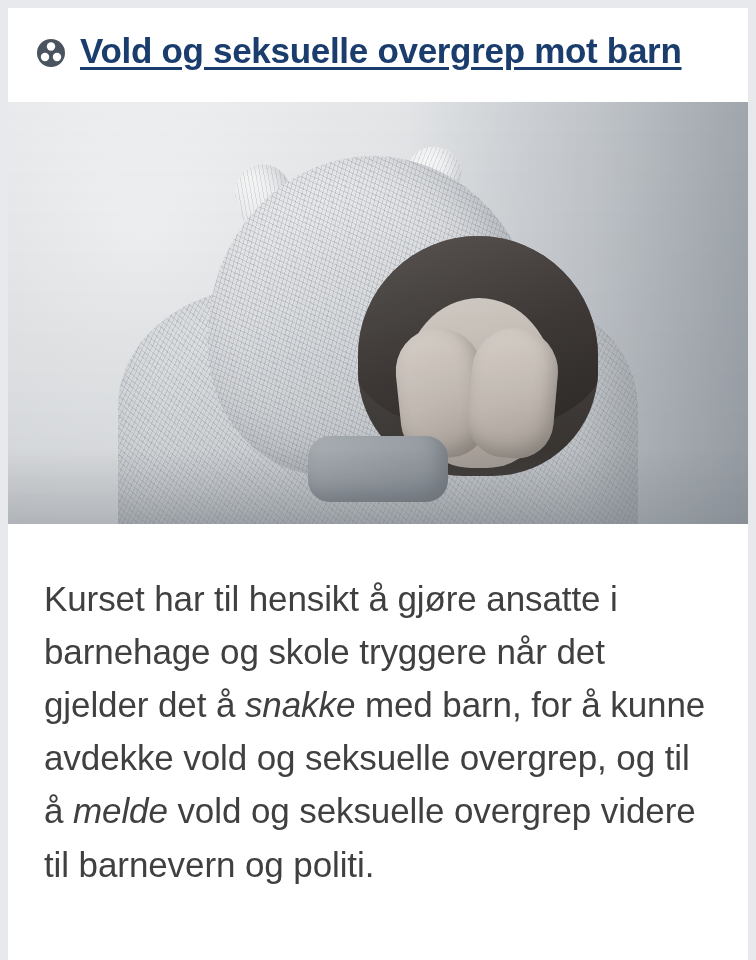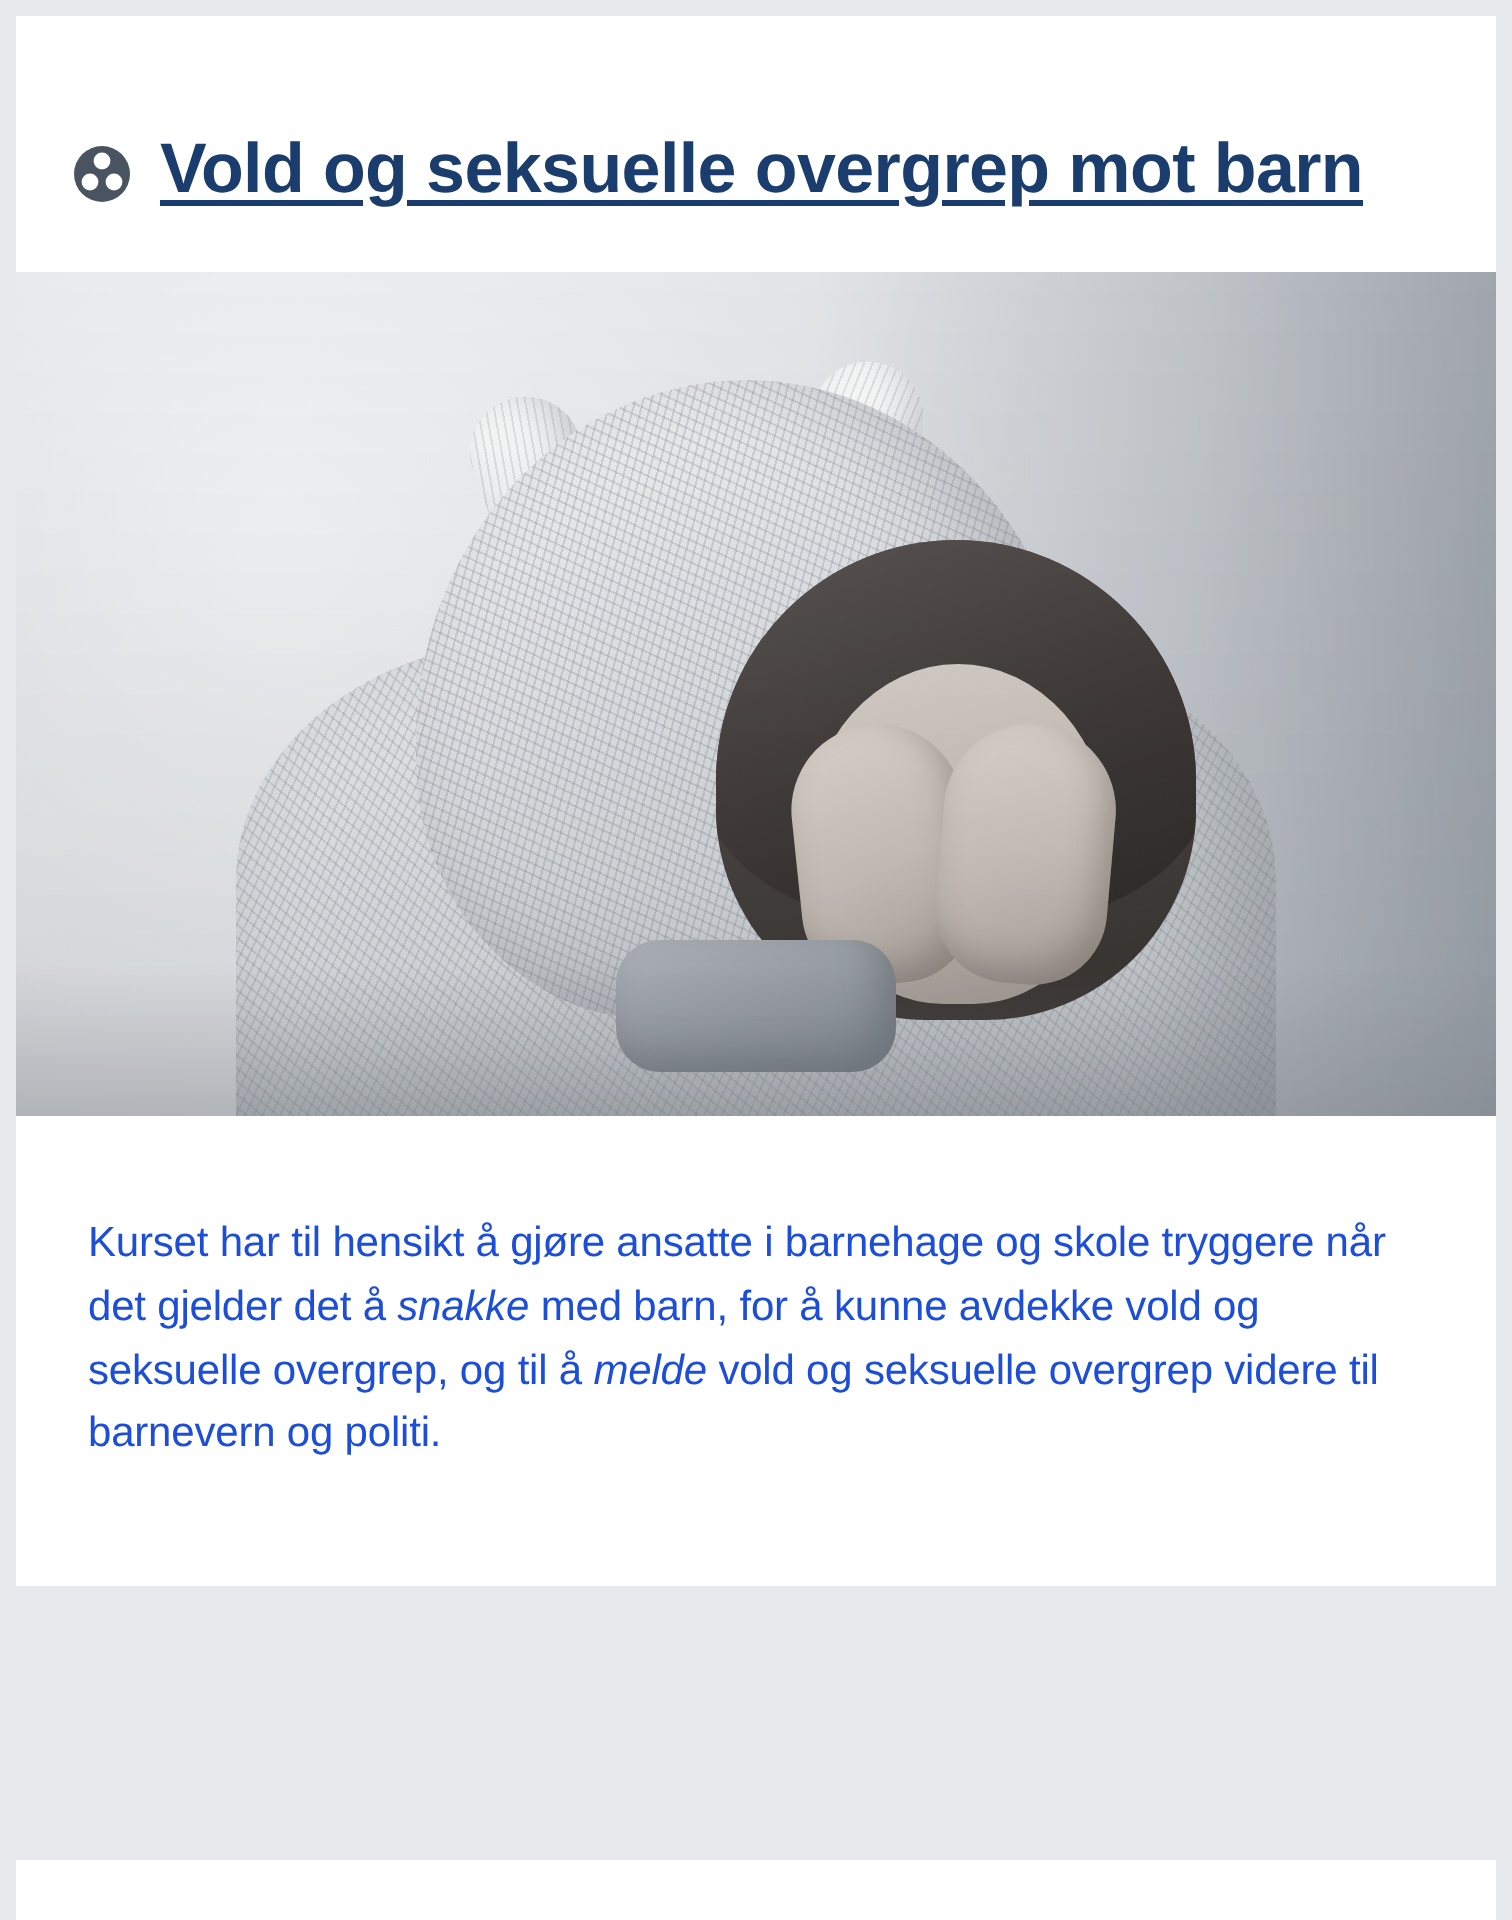--- a/index.html
+++ b/index.html
@@ -25,21 +25,21 @@
   .card {
     position: absolute;
     left: 8px;
     top: 8px;
     width: 740px;
     background: #ffffff;
     box-sizing: border-box;
   }
 
   .header {
-    padding: 52px 28px 26px 28px;
+    padding: 18px 28px 26px 28px;
     display: flex;
     align-items: flex-start;
     gap: 14px;
   }
 
   .course-icon {
     flex: 0 0 auto;
     width: 30px;
     height: 30px;
     margin-top: 12px;
@@ -201,23 +201,23 @@
   .hero-grade {
     position: absolute;
     inset: 0;
     background: linear-gradient(to bottom, rgba(255,255,255,0.04), rgba(90,96,104,0.12));
     mix-blend-mode: multiply;
     pointer-events: none;
   }
 
   .body-copy {
     padding: 48px 36px 60px 36px;
-    font-size: 21px;
+    font-size: 35px;
     line-height: 1.52;
-    color: #1d4ed8;
+    color: #404040;
     letter-spacing: -0.1px;
   }
   .body-copy em { font-style: italic; }
 
   .bottom-strip {
     position: absolute;
     left: 8px;
     right: 8px;
     bottom: 0;
     height: 30px;

